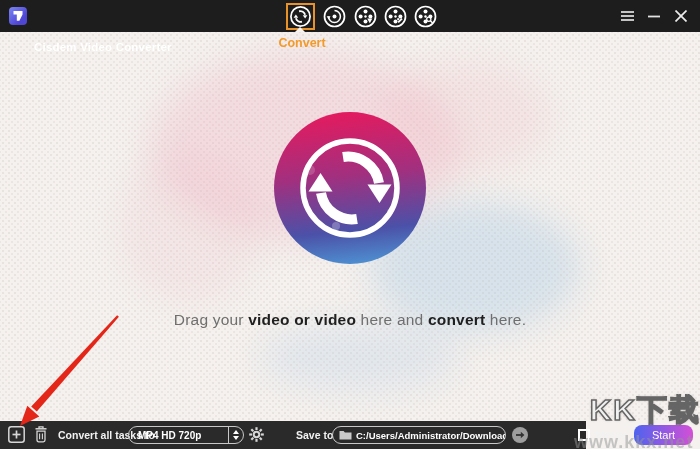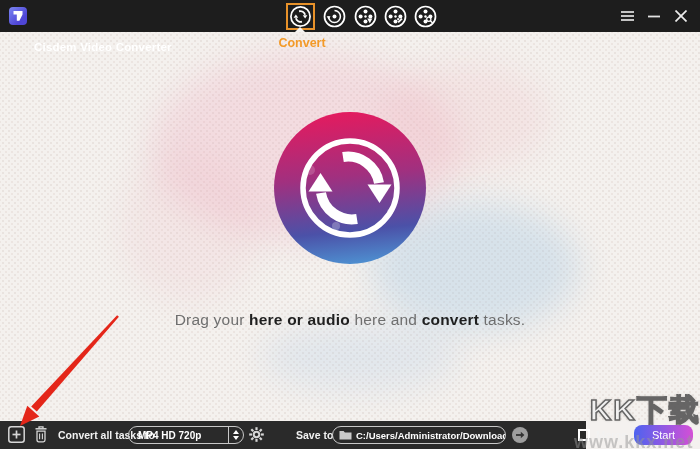--- a/index.html
+++ b/index.html
@@ -255,21 +255,21 @@
       <circle cx="40" cy="62" r="5" fill="#ffffff" opacity="0.18"></circle>
       <circle cx="80" cy="80" r="47" fill="none" stroke="#ffffff" stroke-width="5.5"></circle>
       <path d="M 73 49 A 31.5 31.5 0 0 1 109 75" fill="none" stroke="#ffffff" stroke-width="10"></path>
       <polygon points="97.5,76.5 121.5,76.5 109.5,95" fill="#ffffff"></polygon>
       <path d="M 87 111 A 31.5 31.5 0 0 1 51 85" fill="none" stroke="#ffffff" stroke-width="10"></path>
       <polygon points="62.5,83.5 38.5,83.5 50.5,65" fill="#ffffff"></polygon>
     </svg>
   </div>
 
   <div class="drop-hint">
-    <span>Drag your </span><b>here or audio</b><span> here and </span><b>convert</b><span> tasks.</span>
+    <span>Drag your </span><b>video or video</b><span> here and </span><b>convert</b><span> here.</span>
   </div>
 </div>
 
 <div class="bottombar">
   <div class="bb-btn bb-plus">
     <svg width="17" height="17" viewBox="0 0 17 17">
       <rect x="0.8" y="0.8" width="15.4" height="15.4" rx="2.5" fill="none" stroke="#d6d6d6" stroke-width="1.5"></rect>
       <line x1="4.5" y1="8.5" x2="12.5" y2="8.5" stroke="#d6d6d6" stroke-width="1.7"></line>
       <line x1="8.5" y1="4.5" x2="8.5" y2="12.5" stroke="#d6d6d6" stroke-width="1.7"></line>
     </svg>

